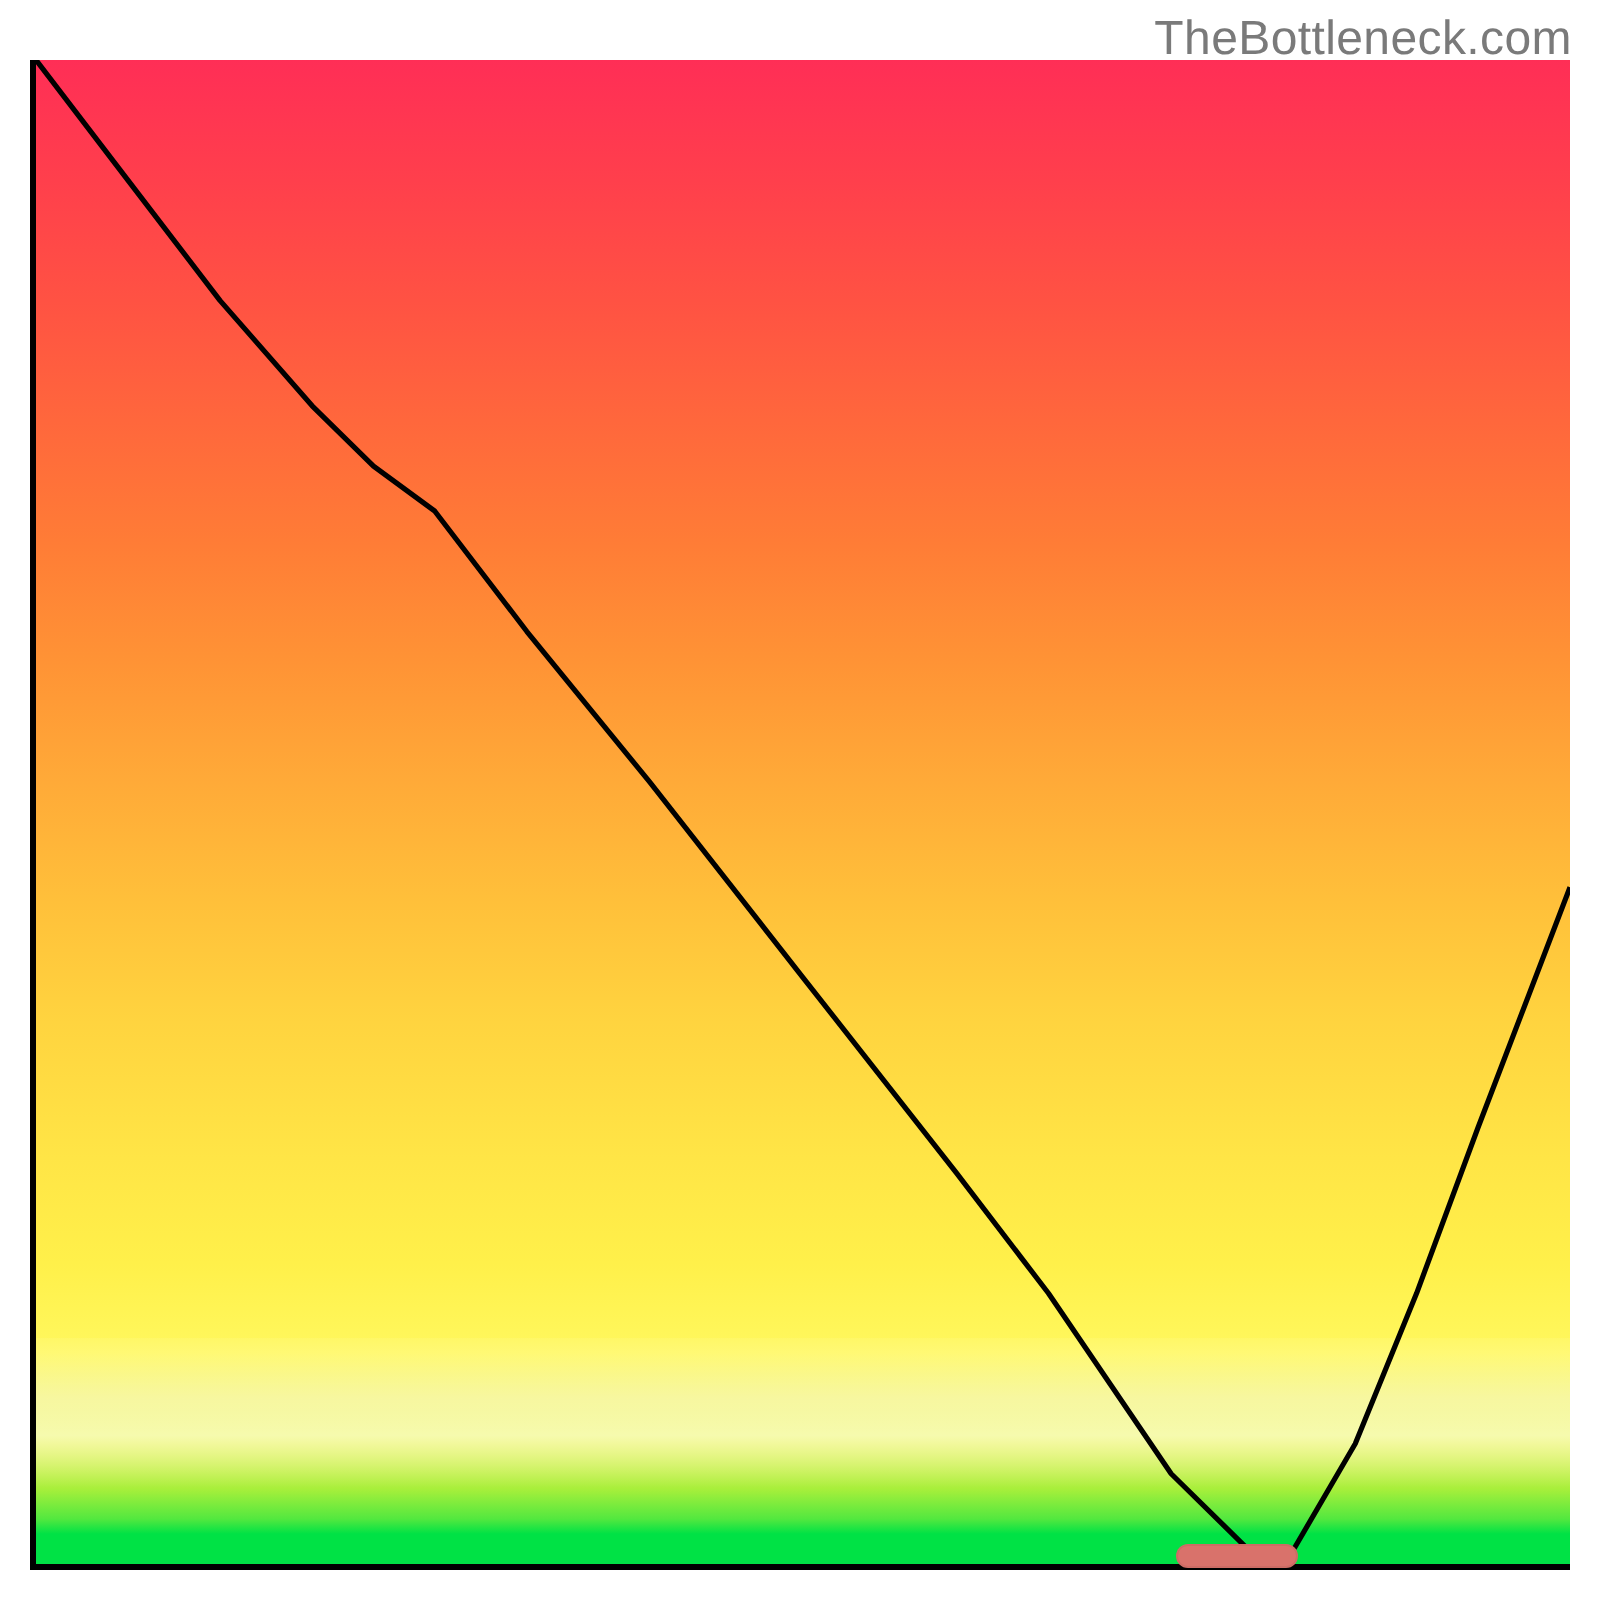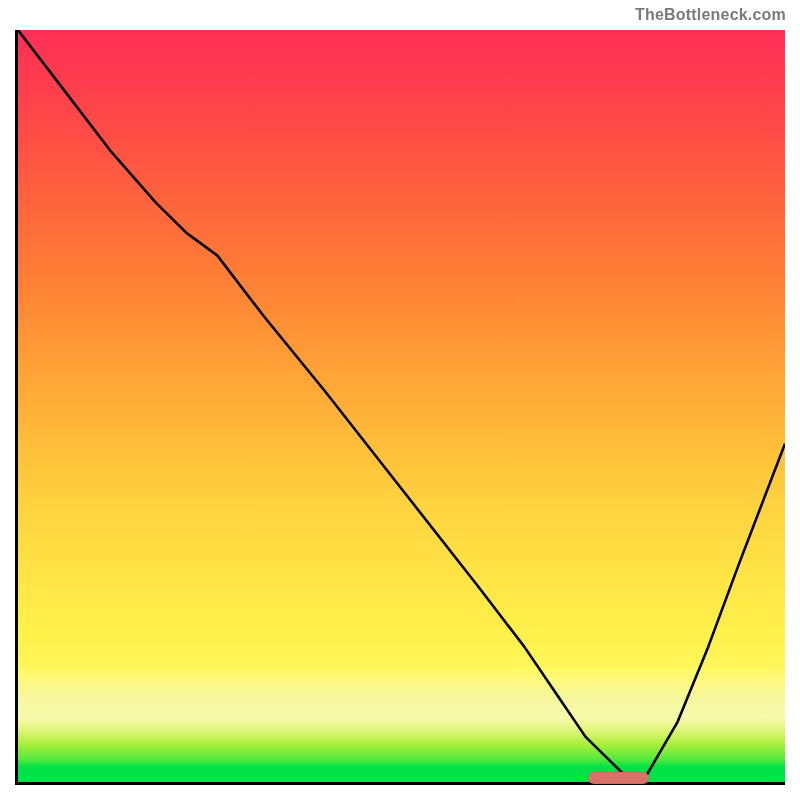--- a/index.html
+++ b/index.html
@@ -13,22 +13,22 @@
   }
   .canvas {
     position: relative;
     width: 800px;
     height: 800px;
   }
   .watermark {
     position: absolute;
     top: 6px;
     right: 14px;
-    font-size: 16px;
-    font-weight: 700;
+    font-size: 24px;
+    font-weight: 400;
     color: #7a7a7a;
     letter-spacing: 0.2px;
   }
   .plot-area {
     position: absolute;
     left: 15px;
     top: 30px;
     width: 770px;
     height: 755px;
     border-left: 3px solid #000;

